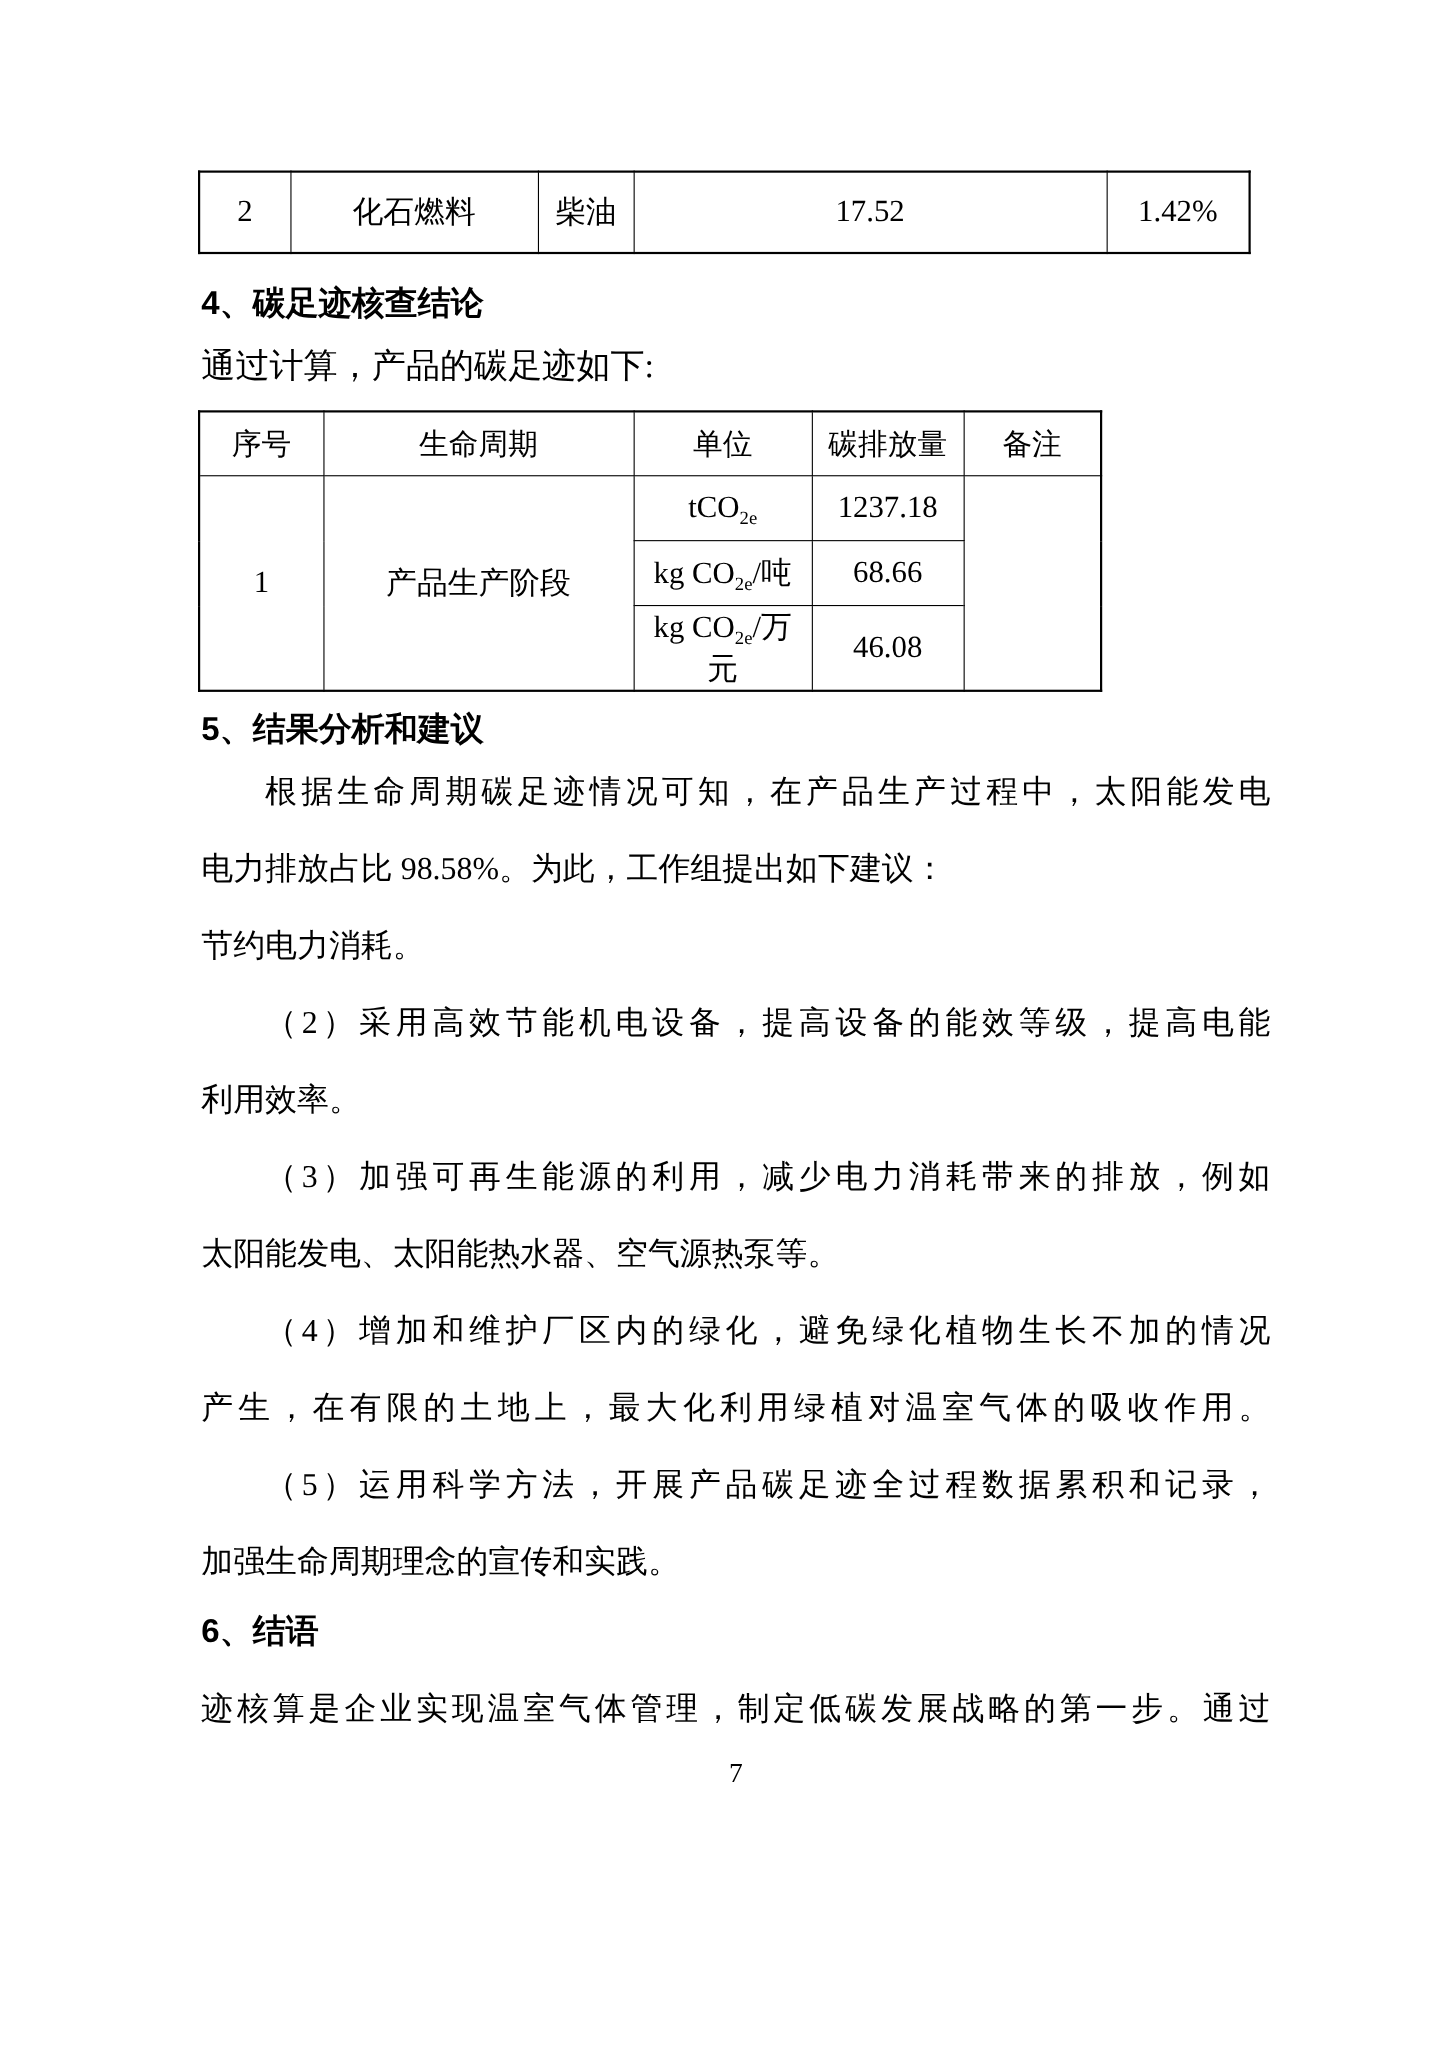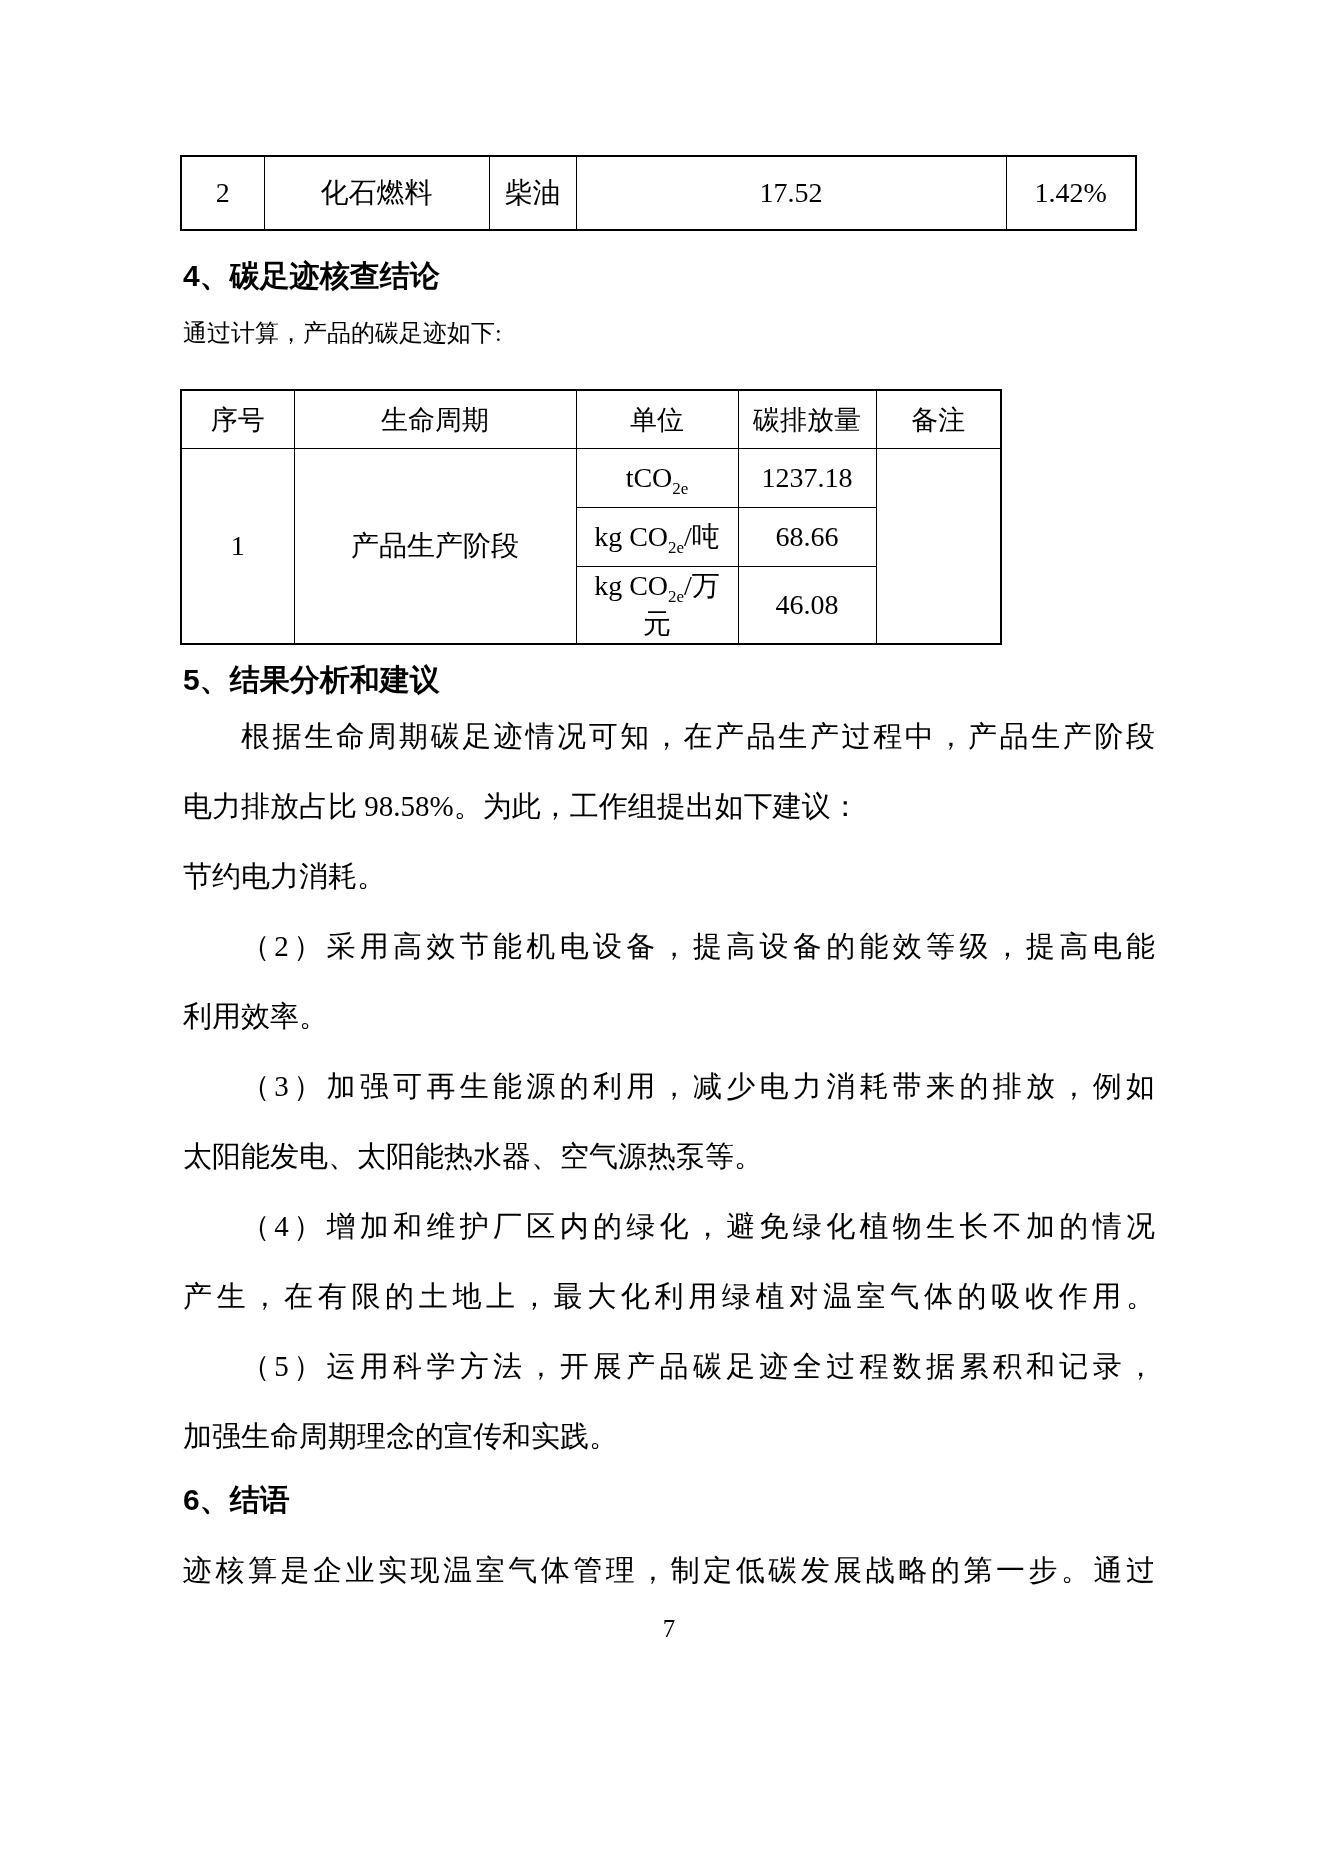--- a/index.html
+++ b/index.html
@@ -27,37 +27,37 @@
   table.doc-table td{
     border:1.5px solid #000;
     text-align:center;
     vertical-align:middle;
     padding:0 4px;
     font-size:28px;
     overflow:hidden;
   }
   .t-cont{width:955px;margin-left:-3px;}
   .t-cont td{height:72px;}
-  .t-foot{width:820px;margin-left:-3px;margin-top:28px;}
+  .t-foot{width:820px;margin-left:-3px;margin-top:12px;}
   .t-foot td.hdr{height:57px;font-size:27px;}
   .t-foot td{height:58px;}
   sub.u-sub{font-size:17px;line-height:0;}
   
   .h-num{
     font-family:Liberation Sans, sans-serif;
     font-weight:bold;
     font-size:30px;
     line-height:42px;
     text-align:left;
   }
   .h4{margin-top:24px;}
   .h5{margin-top:14px;}
   .h6{margin-top:8px;}
   .intro{
-    font-size:24px;
+    font-size:31px;
     line-height:56px;
     margin-top:8px;
   }
   .bodyblock{margin-top:0;}
   .line{
     font-size:29px;
     line-height:70px;
     height:70px;
     text-align:justify;
     text-align-last:left;
@@ -131,21 +131,21 @@
       </tr>
       <tr>
         <td><span>kg CO</span><sub class="u-sub">2e</sub><span>/万元</span></td>
         <td>46.08</td>
       </tr>
     </tbody>
       </table>
 
     <div class="h-num h5">5、结果分析和建议</div>
     <div class="bodyblock sec5">
-      <div class="line ind just">根据生命周期碳足迹情况可知，在产品生产过程中，产品生产阶段</div>
+      <div class="line ind just">根据生命周期碳足迹情况可知，在产品生产过程中，太阳能发电</div>
       <div class="line">电力排放占比 98.58%。为此，工作组提出如下建议：</div>
       <div class="line">节约电力消耗。</div>
       <div class="line ind just">（2）采用高效节能机电设备，提高设备的能效等级，提高电能</div>
       <div class="line">利用效率。</div>
       <div class="line ind just">（3）加强可再生能源的利用，减少电力消耗带来的排放，例如</div>
       <div class="line">太阳能发电、太阳能热水器、空气源热泵等。</div>
       <div class="line ind just">（4）增加和维护厂区内的绿化，避免绿化植物生长不加的情况</div>
       <div class="line just">产生，在有限的土地上，最大化利用绿植对温室气体的吸收作用。</div>
       <div class="line ind just">（5）运用科学方法，开展产品碳足迹全过程数据累积和记录，</div>
       <div class="line">加强生命周期理念的宣传和实践。</div>

